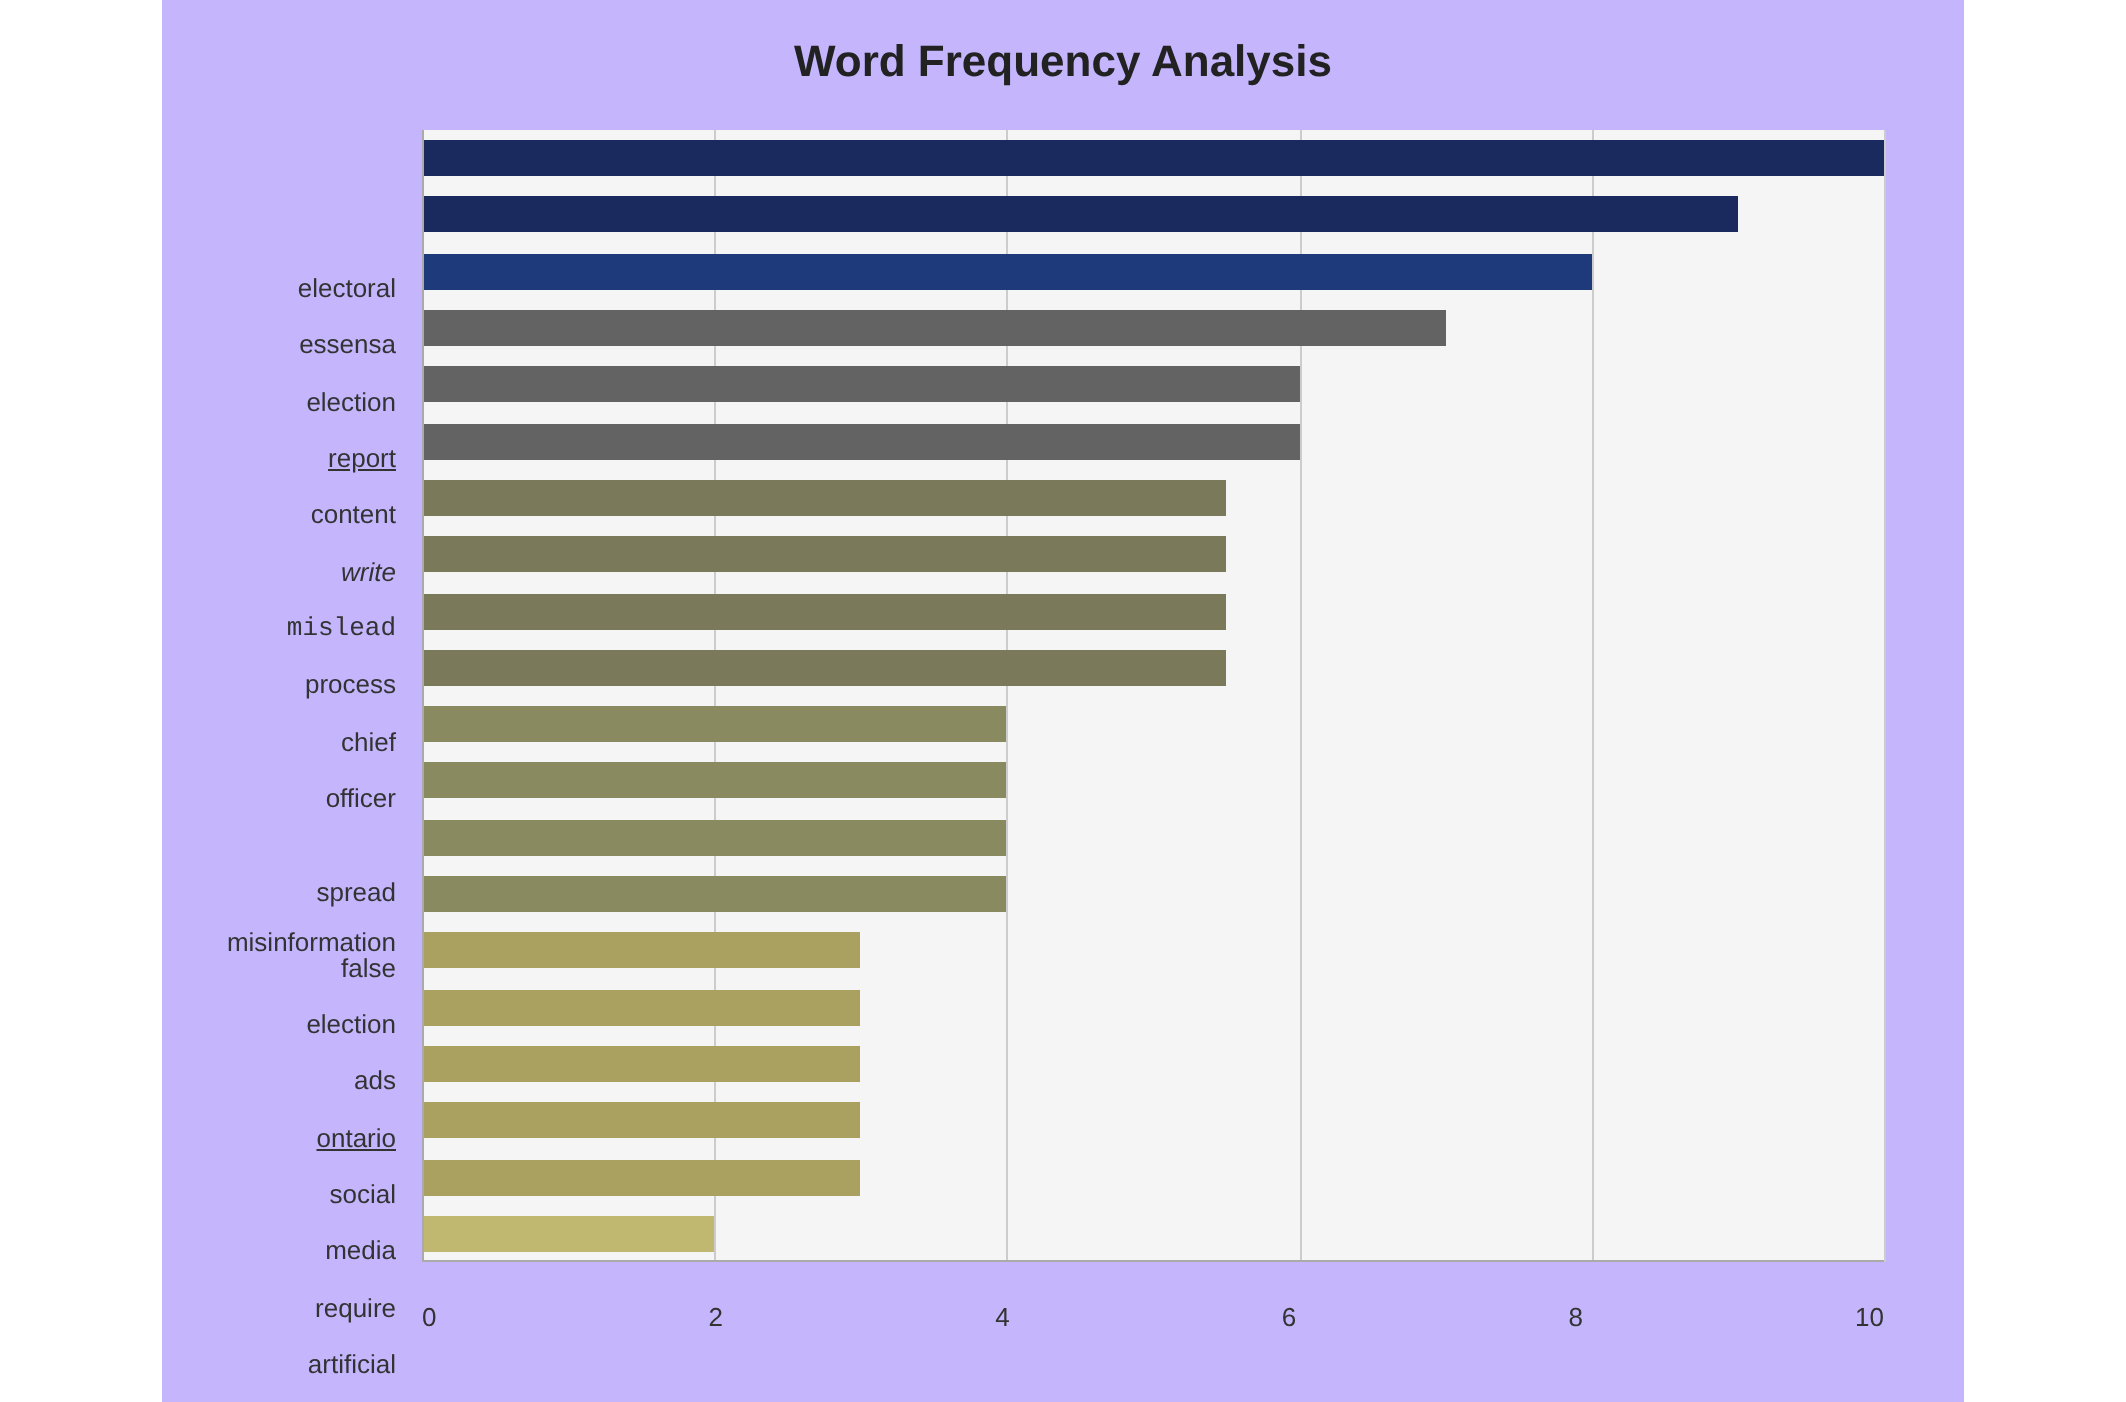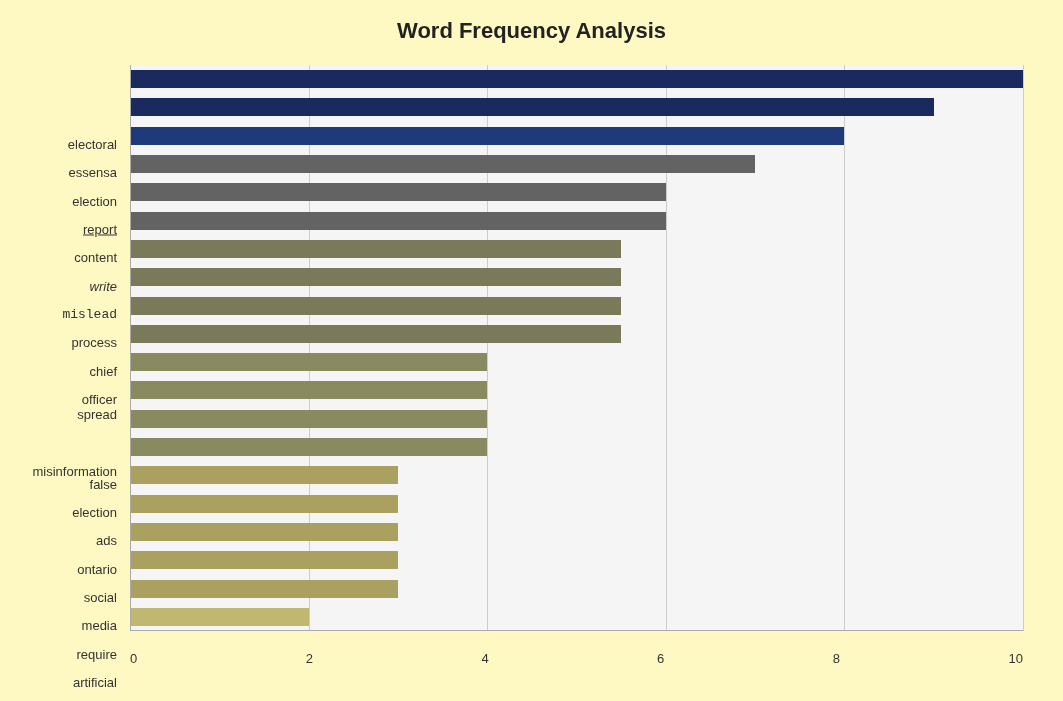--- a/index.html
+++ b/index.html
@@ -7,23 +7,23 @@
       font-family: Arial, sans-serif;
       background: #ffffff;
       width: 1063px;
       height: 701px;
       display: flex;
       flex-direction: column;
       align-items: center;
       justify-content: center;
     }
     .chart-container {
-      width: 1063px;
+      width: 901px;
       height: 701px;
-      background: #fef9c3;
+      background: #c4b5fd;
       position: relative;
       padding: 20px 60px 70px 130px;
     }
     .chart-title {
       text-align: center;
       font-size: 22px;
       font-weight: bold;
       color: #222;
       margin-bottom: 18px;
       padding-left: 0;
@@ -130,26 +130,26 @@
       <div class="y-label" style="top: 79.15px;">electoral</div>
       <div class="y-label" style="top: 107.45px;">essensa</div>
       <div class="y-label" style="top: 135.75px;">election</div>
       <div class="y-label" style="top: 164.05px; text-decoration: underline;">report</div>
       <div class="y-label" style="top: 192.35px;">content</div>
       <div class="y-label" style="top: 220.65px; font-style: italic;">write</div>
       <div class="y-label" style="top: 248.95px; font-family: Liberation Mono, monospace;">mislead</div>
       <div class="y-label" style="top: 277.25px;">process</div>
       <div class="y-label" style="top: 305.55px;">chief</div>
       <div class="y-label" style="top: 333.85px;">officer</div>
-      <div class="y-label" style="top: 349px;">spread</div>
+      <div class="y-label" style="top: 381px;">spread</div>
       <div class="y-label" style="top: 406px;">misinformation</div>
       <div class="y-label" style="top: 418.75px;">false</div>
       <div class="y-label" style="top: 447.05px;">election</div>
       <div class="y-label" style="top: 475.35px;">ads</div>
-      <div class="y-label" style="top: 503.65px;">ontario</div>
+      <div class="y-label" style="top: 503.65px; text-decoration: underline;">ontario</div>
       <div class="y-label" style="top: 531.95px;">social</div>
       <div class="y-label" style="top: 560.25px;">media</div>
       <div class="y-label" style="top: 588.55px;">require</div>
       <div class="y-label" style="top: 616.85px;">artificial</div>
     </div>
 
   <div class="chart-area" id="chart-area">
 
   <div class="grid-line" style="left: 0%;"></div>
       <div class="grid-line" style="left: 20%;"></div>

